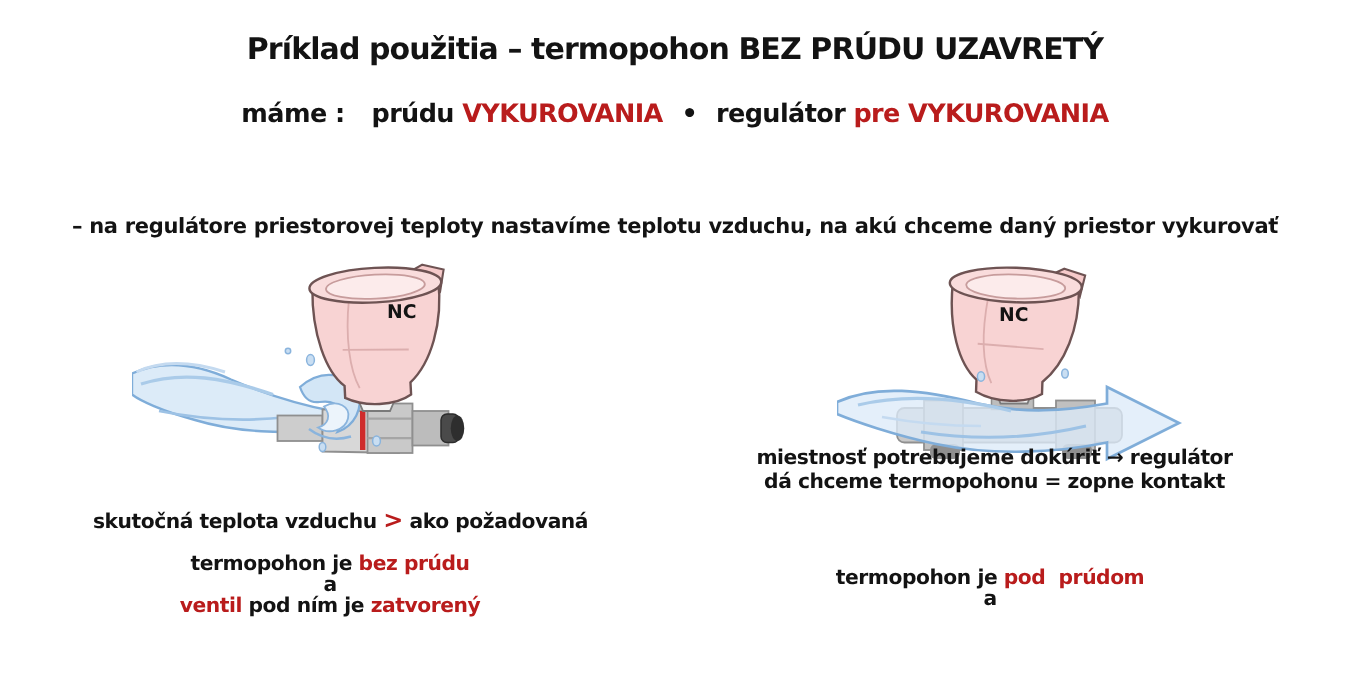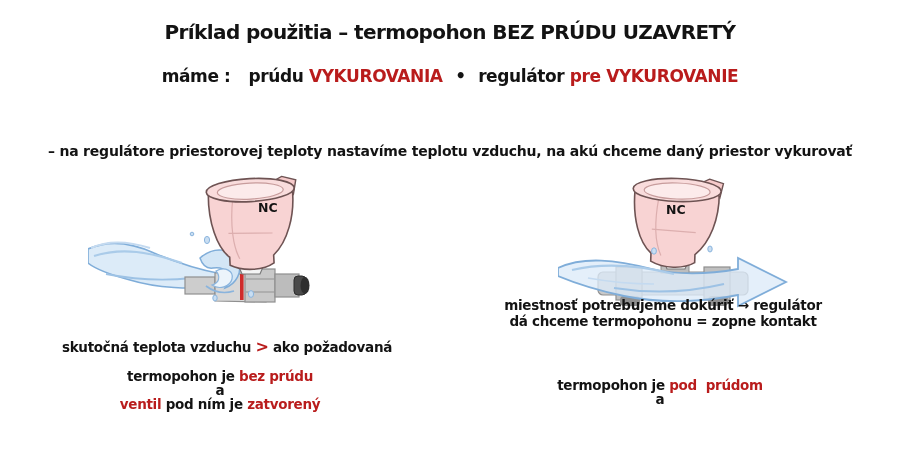--- a/index.html
+++ b/index.html
@@ -36,21 +36,21 @@
 
 <div class="stage">
 
   <h1 class="title">Príklad použitia – termopohon BEZ PRÚDU UZAVRETÝ</h1>
 
   <div class="subtitle">
     <span class="prefix">máme :</span><span>prúdu</span>
     <span class="red">VYKUROVANIA</span>
     <span class="bullet">•</span>
     <span>regulátor</span>
-    <span class="red">pre VYKUROVANIE</span>
+    <span class="red">pre VYKUROVANIA</span>
   </div>
 
   <div class="note">– na regulátore priestorovej teploty nastavíme teplotu vzduchu, na akú chceme daný priestor vykurovať</div>
 
   <svg class="fig" style="left:88px;top:174px;" width="240" height="140" viewBox="0 0 240 140">
 
     <g>
       <path d="M0,75 C20,66 42,68 66,79 C92,90 112,96 134,100 L131,112 C104,116 68,114 42,106 C20,100 5,93 0,89 Z" fill="#dcebf8" stroke="#7fadd9" stroke-width="1.6"></path>
       <path d="M6,82 C34,73 62,78 94,89" fill="none" stroke="#aacbe9" stroke-width="2.2"></path>
       <path d="M3,74 C20,66 40,67 62,74" fill="none" stroke="#c4daf0" stroke-width="2"></path>

